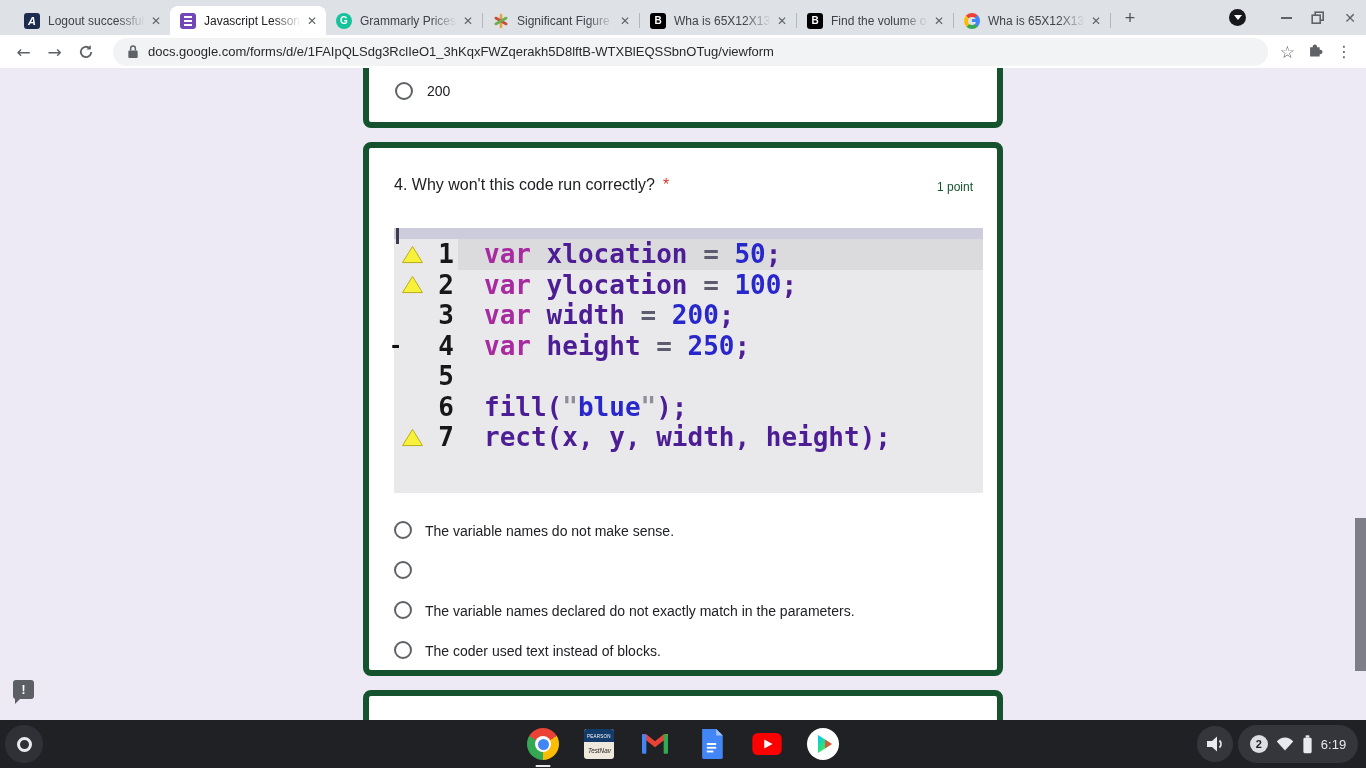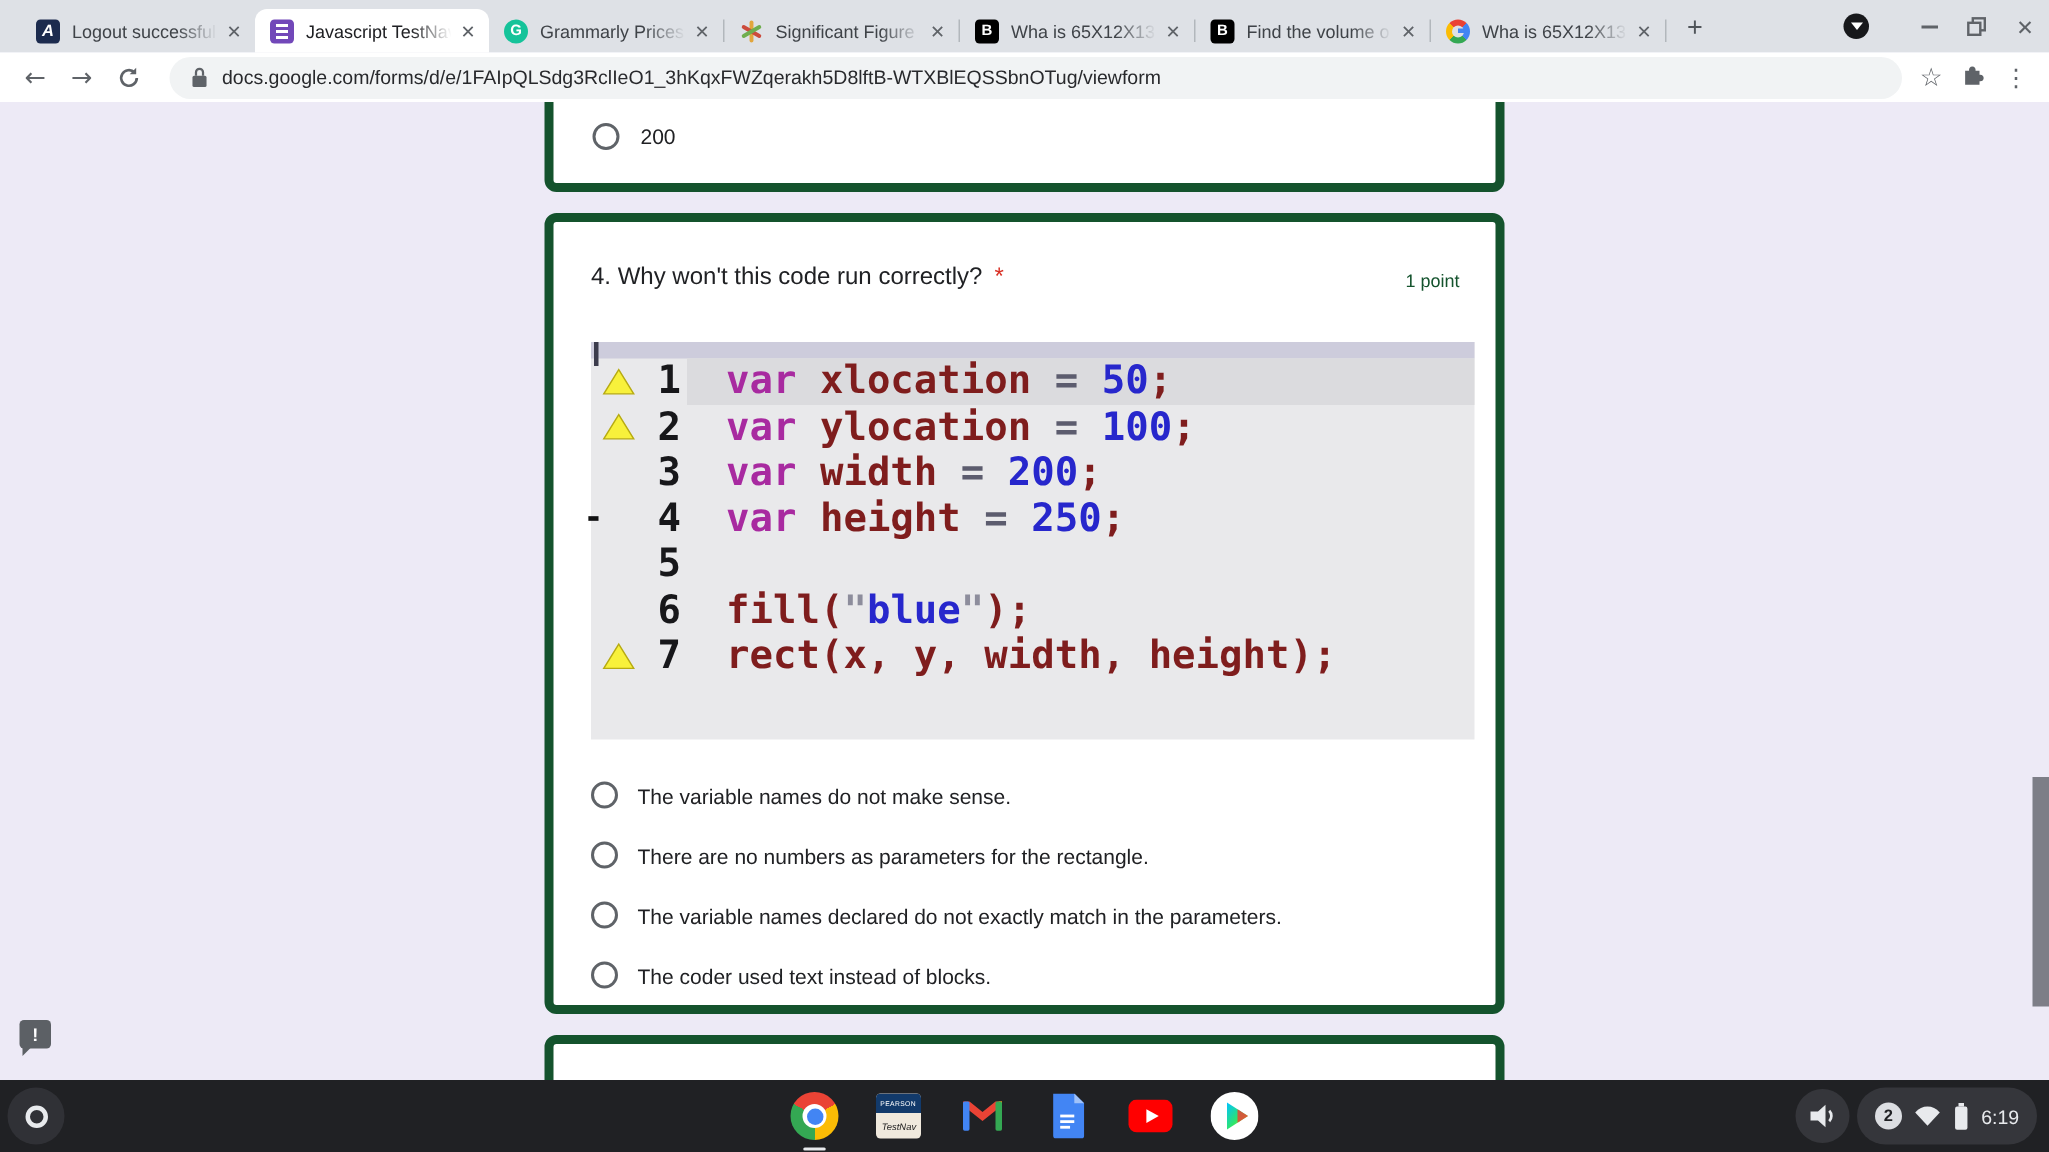--- a/index.html
+++ b/index.html
@@ -57,21 +57,21 @@
   .codetopband{position:absolute;top:0;left:0;right:0;height:11px;background:#cdccdc}
   .codecursor{position:absolute;left:2px;top:0;width:3px;height:16px;background:#3c3c4c}
   .code-rows{position:absolute;top:11px;left:0;right:0}
   .crow{display:flex;align-items:center;height:30.5px;position:relative;font-size:26px;color:#17171a}
   .cwarn{width:36px;flex:none;display:flex;justify-content:center;align-items:center}
   .cnum{width:24px;flex:none;text-align:right}
   .ctext{flex:1;margin-left:4px;padding-left:26px;white-space:pre;height:100%;display:flex;align-items:center}
   .crow.hl .ctext{background:#dbdbde}
   .cfold{position:absolute;left:-5px;top:4px;font-size:22px;color:#111;line-height:22px}
   .tk-kw{color:#a82aa0}.tk-num{color:#2727cc}.tk-op{color:#5c5c6e}
-  .tk-qt{color:#8d8d9c}.tk-str{color:#2727cc}.tk-pl{color:#7f1d1d}
+  .tk-qt{color:#8d8d9c}.tk-str{color:#2727cc}.tk-pl{color:#4c1d95}
 
   .opts{position:absolute;left:25px;right:25px;top:351px}
   .opt{height:40px;display:flex;align-items:flex-end}
   .opt-label{margin-left:13px;font-size:14px;color:#202124}
   .speck{position:absolute;left:303px;top:24px;width:5px;height:4px;background:#9a9a9a;border-radius:2px}
 
   
   .feedback{position:absolute;left:13px;top:680px;width:21px;height:19px;background:#5c6065;border-radius:3px;color:#fff;display:flex;align-items:center;justify-content:center;font-weight:bold;font-size:12px;z-index:20}
   .feedback::after{content:"";position:absolute;left:2px;bottom:-5px;width:0;height:0;border-left:6px solid #5c6065;border-bottom:6px solid transparent}
   .scroll-thumb{position:absolute;right:0;top:518px;width:11px;height:153px;background:#7d7e87;z-index:30}
@@ -107,21 +107,21 @@
           <span class="fav achieve-icon">A</span>
           <span class="tab-title">Logout successful</span>
           <span class="tab-close">✕</span>
         </div>
         <div class="tab active">
           <span class="fav forms-icon">
             <i></i>
             <i></i>
             <i></i>
           </span>
-          <span class="tab-title">Javascript TestNav</span>
+          <span class="tab-title">Javascript Lesson</span>
           <span class="tab-close">✕</span>
         </div>
         <div class="tab">
           <span class="fav grammarly-icon">G</span>
           <span class="tab-title">Grammarly Prices</span>
           <span class="tab-close">✕</span>
         </div>
         <span class="tab-sep"></span>
         <div class="tab">
           <span class="fav sigfig-icon"><svg width="16" height="16" viewBox="0 0 16 16">
@@ -269,21 +269,20 @@
           </div>
       </div>
 
       <div class="opts">
           <div class="opt">
             <span class="radio"></span>
             <span class="opt-label">The variable names do not make sense.</span>
           </div>
           <div class="opt">
             <span class="radio"></span>
-            <span class="opt-label">There are no numbers as parameters for the rectangle.</span>
           </div>
           <div class="opt">
             <span class="radio"></span>
             <span class="opt-label">The variable names declared do not exactly match in the parameters.</span>
           </div>
           <div class="opt">
             <span class="radio"></span>
             <span class="opt-label">The coder used text instead of blocks.</span>
           </div>
         </div>

